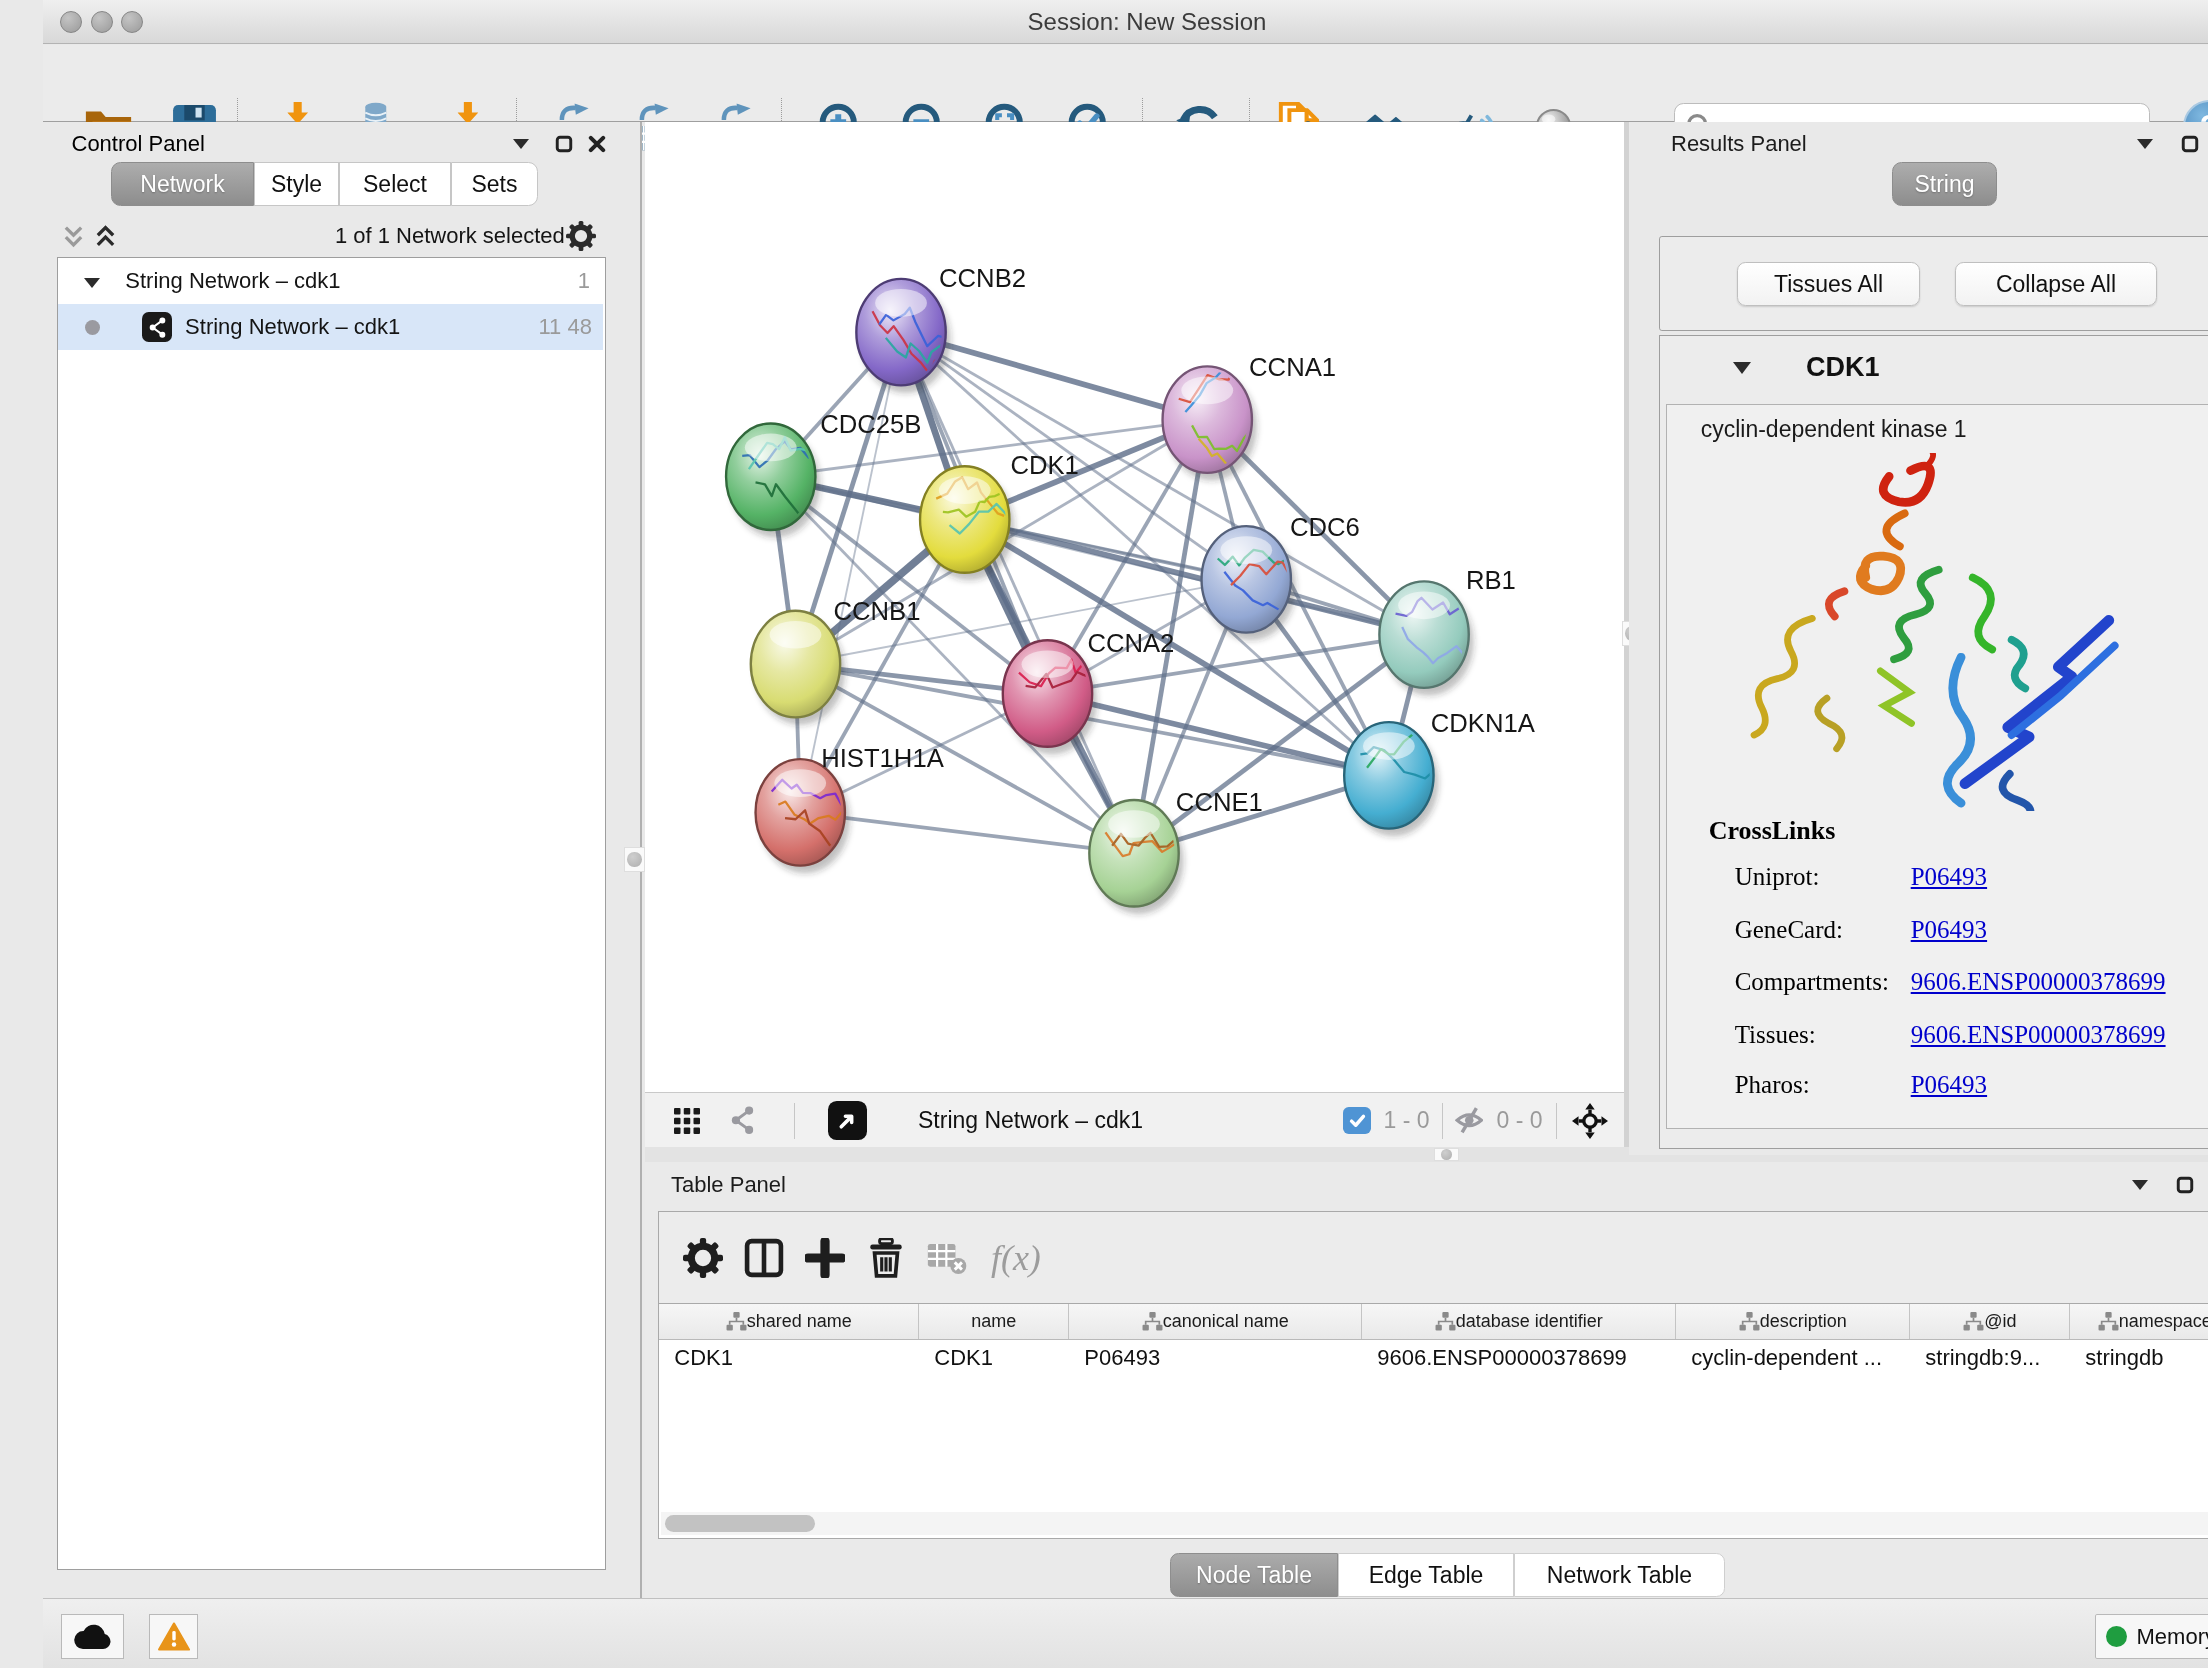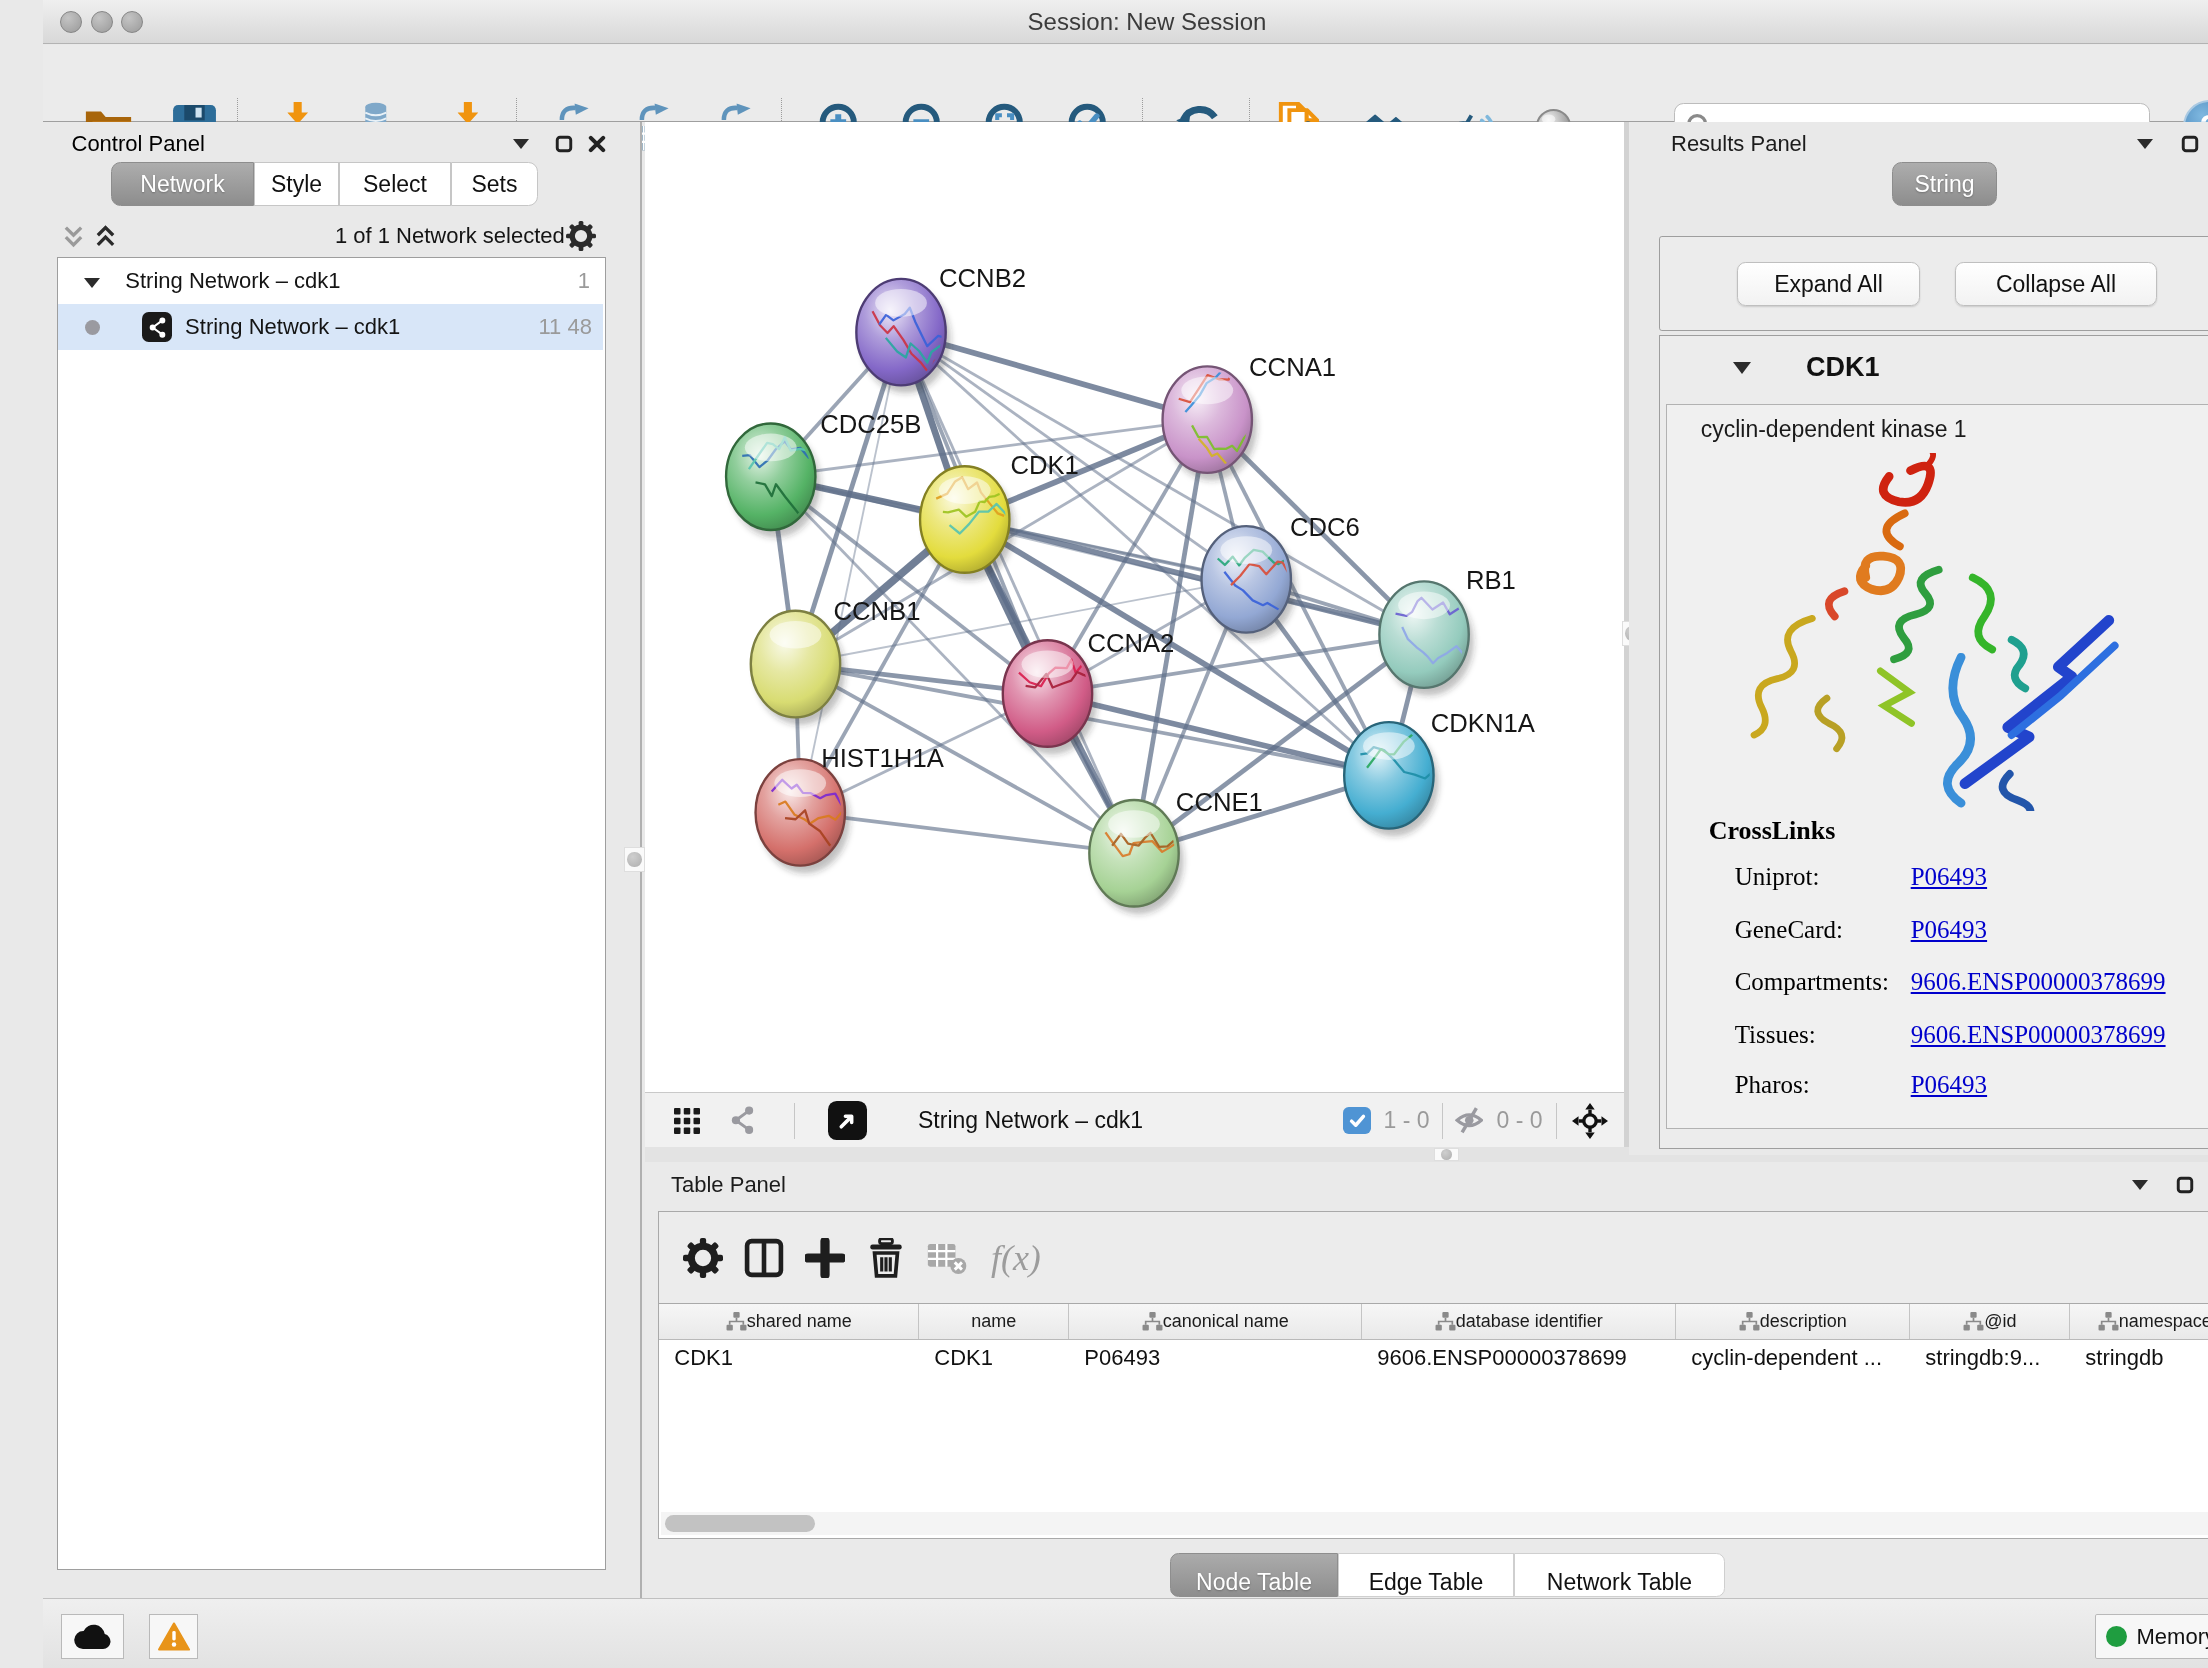--- a/index.html
+++ b/index.html
@@ -82,21 +82,21 @@
   .tp-icon svg { width:40px; height:40px; }
   #fx-label { font-family:"Liberation Serif","DejaVu Serif",serif; font-style:italic; font-size:36px; color:#9c9c9c; padding-left:13.3px; }
   #tp-table { position:absolute; left:13.3px; top:141px; width:1582px; height:236px; background:#fff; border:1.9px solid #a9a9a9; }
   #tp-header { display:flex; height:36px; background:linear-gradient(#f6f6f6,#e9e9e9); border-bottom:1.9px solid #b9b9b9; }
   .th { display:flex; align-items:center; justify-content:center; gap:0; font-size:18px; color:#1b1b1b; border-right:1px solid #c4c4c4; overflow:hidden; white-space:nowrap; }
   .th svg { width:21px; height:19px; flex:none; }
   #tp-row { display:flex; height:36px; }
   .td { font-size:22px; color:#111; padding:4.8px 0 0 15px; overflow:hidden; white-space:nowrap; }
   #tp-hscroll { position:absolute; left:1.9px; bottom:2.9px; width:1574px; height:23px; background:#f4f4f4; }
   #tp-hthumb { position:absolute; left:3.8px; top:2.9px; width:150px; height:17px; border-radius:8.6px; background:#c2c2c2; }
-  .tbl-tab { position:absolute; top:391px; height:44px; display:flex; align-items:flex-end; justify-content:center; font-size:23px; background:#fff; border:1px solid #cfcfcf; color:#111; }
+  .tbl-tab { position:absolute; top:391px; height:44px; display:flex; align-items:center; justify-content:center; font-size:23px; background:#fff; border:1px solid #cfcfcf; color:#111; }
   .tbl-tab.active { background:linear-gradient(#ababab,#8e8e8e); color:#fff; border-color:#8e8e8e; text-shadow:0 1px 1.9px rgba(0,0,0,.25); }
 
   
   #statusbar { left:0; top:1598px; width:2208px; height:70px; background:linear-gradient(#efefef,#e2e2e2); border-top:1.9px solid #c0c0c0; }
   .sb-btn { position:absolute; top:15px; height:45px; background:#f7f7f7; border:1.9px solid #b9b9b9; display:flex; align-items:center; justify-content:center; }
   #memory-button { left:2052px; width:132px; gap:9.5px; font-size:22px; color:#111; border-radius:1.9px; }
   #memory-dot { width:21px; height:21px; border-radius:50%; background:#1f9d40; }
 
   .triangle-down { display:inline-block; width:0; height:0; border-left:9.5px solid transparent; border-right:9.5px solid transparent; border-top:12.4px solid #2b2b2b; }
 </style>
@@ -764,21 +764,21 @@
           <use href="#s-x" style="color:#222"></use>
         </svg>
       </div>
 
     <div class="seg-tab active" style="left:263px; top:40px; width:105px; border-radius:9.5px">
         <span>String</span>
       </div>
 
     <div id="rp-toolbox">
       <div class="rp-btn" style="left:77px; width:183px">
-          <span>Expand All</span>
+          <span>Tissues All</span>
         </div>
       <div class="rp-btn" style="left:295px; width:202px">
           <span>Collapse All</span>
         </div>
     </div>
 
     <div id="rp-content">
       <div id="rp-gene-header">
         <span style="width:73px"></span>
           <span class="triangle-down"></span>

